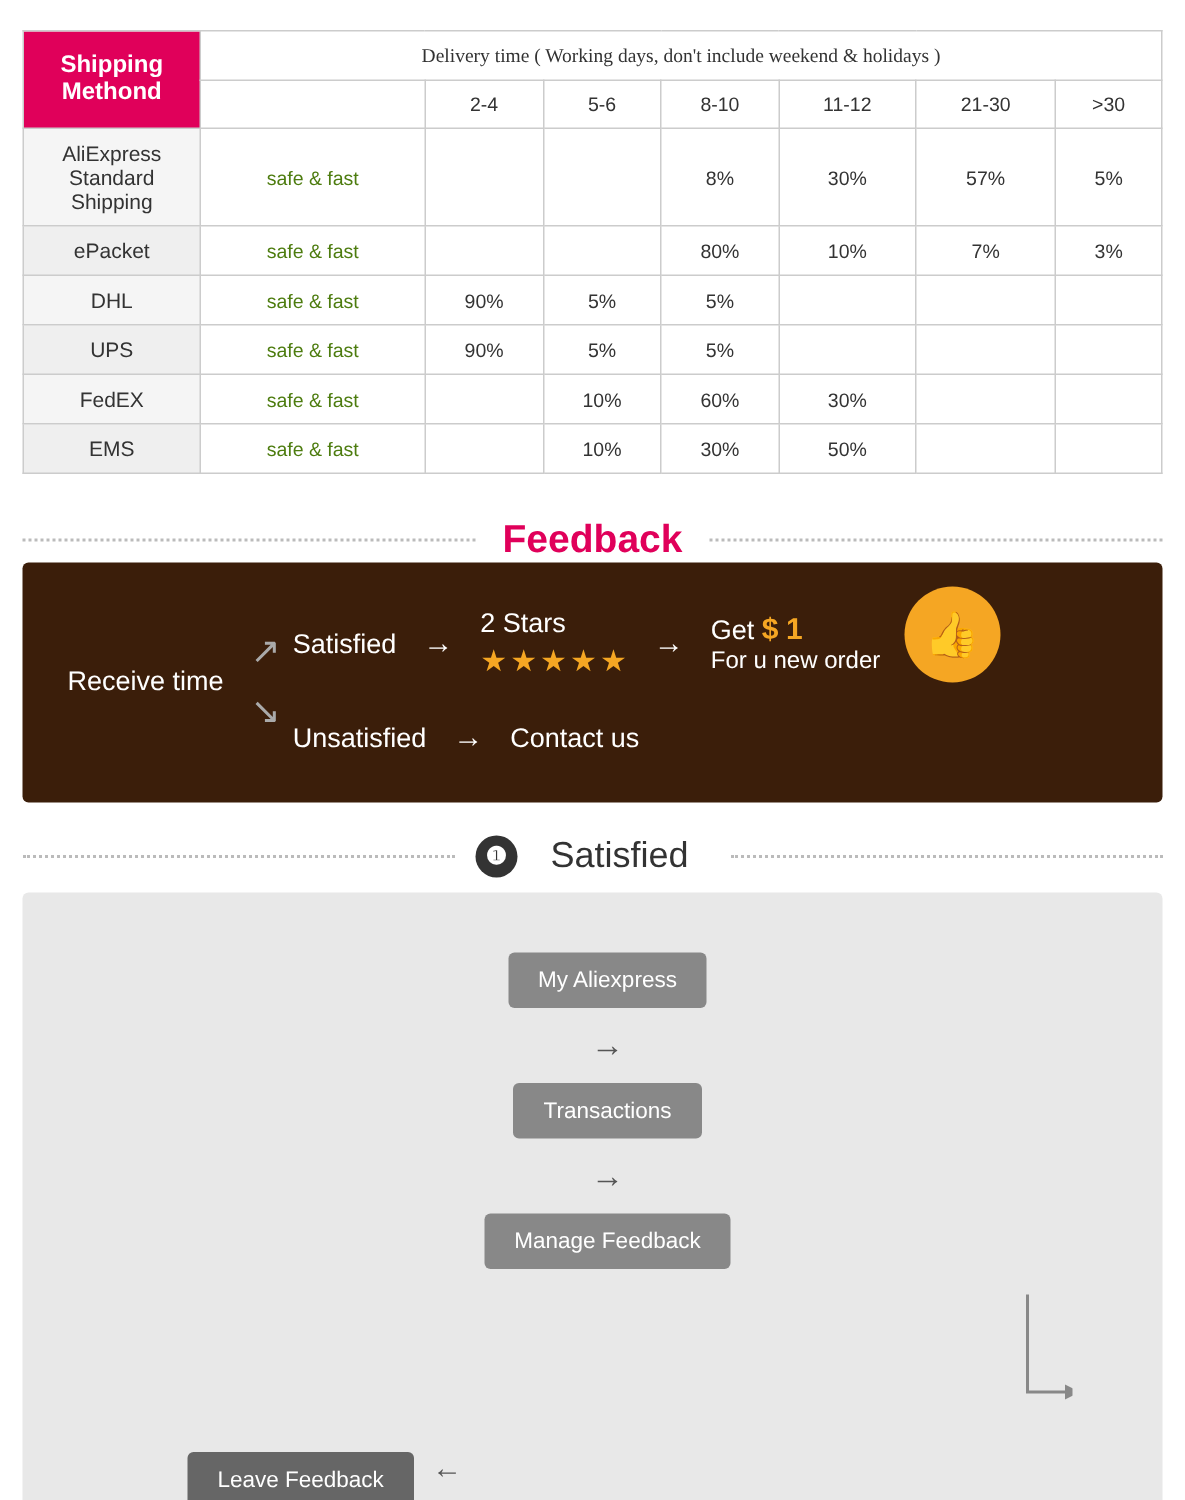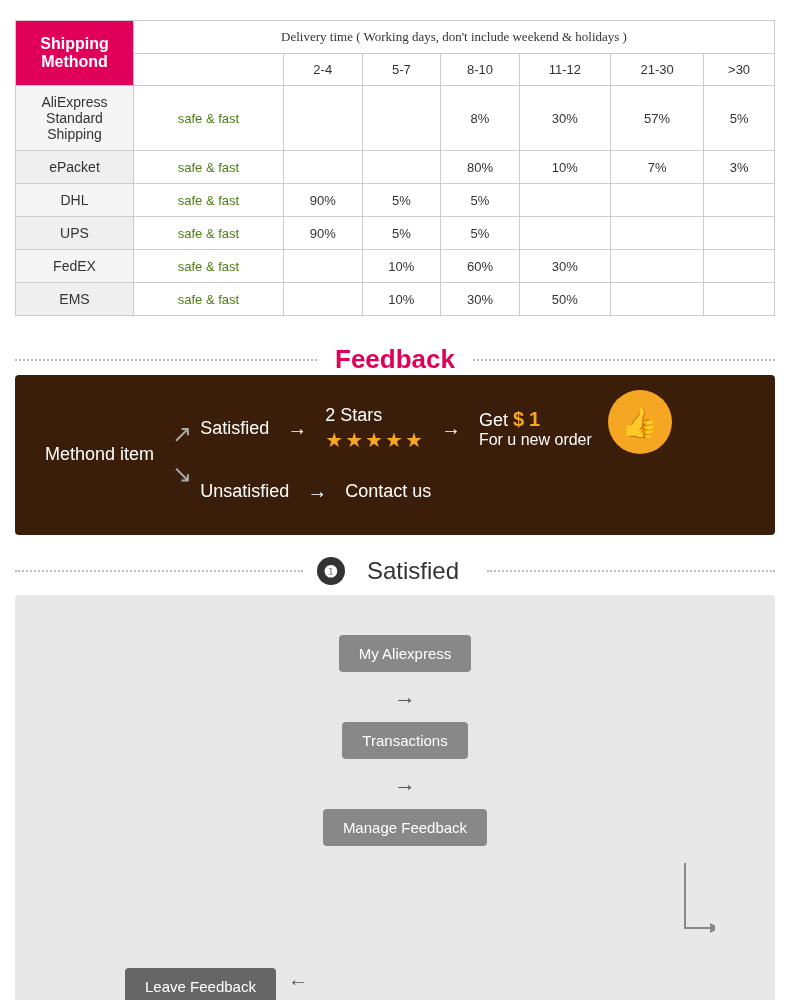--- a/index.html
+++ b/index.html
@@ -223,21 +223,21 @@
   <table class="shipping-table">
     <tbody>
       <tr>
         <td class="shipping-header-method" rowspan="2" style="white-space:pre-line;">Shipping
 Methond</td>
         <td class="shipping-header-delivery" colspan="7">Delivery time ( Working days, don't include weekend &amp; holidays )</td>
       </tr>
       <tr>
         <td class="shipping-header-day"></td>
         <td class="shipping-header-day">2-4</td>
-        <td class="shipping-header-day">5-7</td>
+        <td class="shipping-header-day">5-6</td>
         <td class="shipping-header-day">8-10</td>
         <td class="shipping-header-day">11-12</td>
         <td class="shipping-header-day">21-30</td>
         <td class="shipping-header-day">&gt;30</td>
       </tr>
 
       <tr>
         <td class="method-cell" style="white-space:pre-line;">AliExpress
 Standard Shipping</td>
         <td class="safe-cell">safe &amp; fast</td>
@@ -310,21 +310,21 @@
 <div class="feedback-title-row">
   <div class="dotted-line"></div>
   <span class="feedback-title">Feedback</span>
   <div class="dotted-line"></div>
 </div>
 
 <div class="feedback-flow-box">
   <div style="display:flex; align-items:center; height:100%;">
 
     <div style="display:flex; flex-direction:column; align-items:flex-start;">
-      <span class="receive-item">Methond item</span>
+      <span class="receive-item">Receive time</span>
     </div>
 
     <div style="display:flex; flex-direction:column; margin-left: 8px; gap: 16px;">
       <span style="font-size:24px; color:#aaa; line-height:1;">↗</span>
       <span style="font-size:24px; color:#aaa; line-height:1;">↘</span>
     </div>
 
     <div style="display:flex; flex-direction:column; gap: 28px; margin-left:8px;">
 
       <div style="display:flex; align-items:center; gap:10px;">

